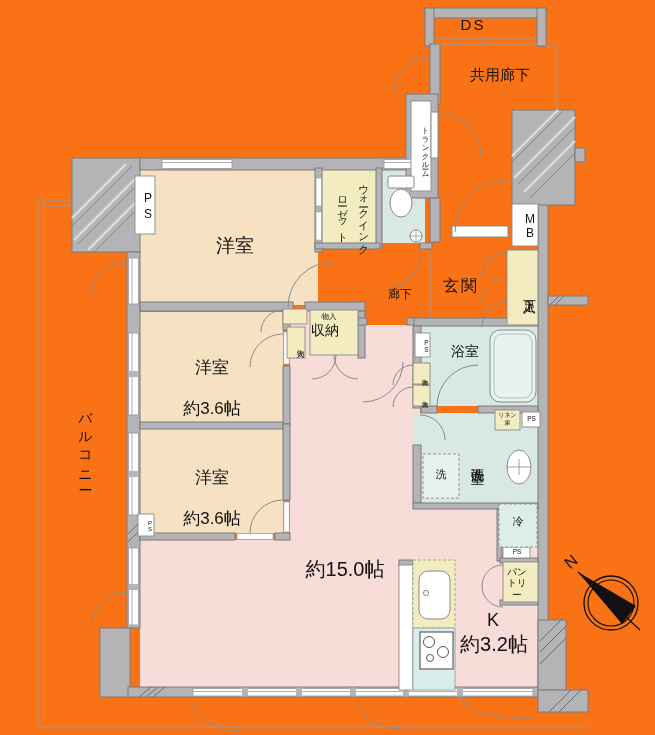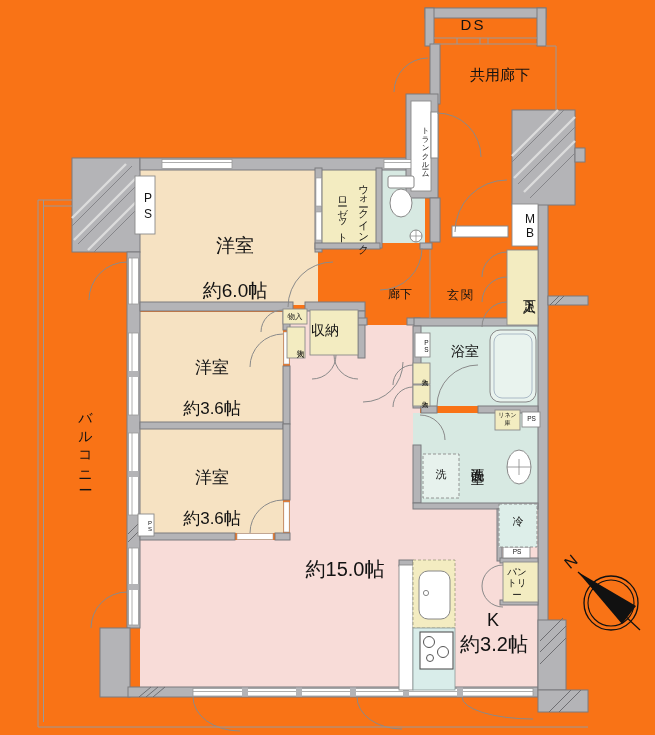--- a/index.html
+++ b/index.html
@@ -247,29 +247,28 @@
   </g>
 </svg>
 
 <div class="lbl" style="left:448px;top:16px;width:50px;font-size:15px;letter-spacing:2px;">DS</div>
 <div class="lbl" style="left:452px;top:66px;width:96px;font-size:15px;">共用廊下</div>
 <div class="lbl v" style="left:412px;top:105px;width:18px;height:86px;font-size:7.5px;">トランクルーム</div>
 <div class="lbl v" style="left:135px;top:181px;width:20px;height:52px;font-size:12px;letter-spacing:2px;">PS</div>
 
 <div class="lbl" style="left:160px;top:212px;width:150px;font-size:19px;">
   <span class="nm">洋室</span>
-  <span class="sz">約6.0帖</span>
 </div>
 
 <div class="lbl v" style="left:324px;top:174px;width:50px;height:78px;font-size:10.5px;line-height:2;">ウォークインクローゼット</div>
-<div class="lbl" style="left:282px;top:311.5px;width:26px;font-size:7.5px;">物入</div>
+<div class="lbl" style="left:282px;top:311.5px;width:26px;font-size:7.5px;padding-left:34px;">物入</div>
 <div class="lbl v" style="left:287px;top:330px;width:18px;height:28px;font-size:7.5px;">物入</div>
 <div class="lbl" style="left:311px;top:322px;width:28px;font-size:14px;">収納</div>
 <div class="lbl" style="left:382px;top:287px;width:36px;font-size:12px;">廊下</div>
-<div class="lbl" style="left:434px;top:288px;width:54px;font-size:12px;letter-spacing:2px;">玄関</div>
+<div class="lbl" style="left:434px;top:276px;width:54px;font-size:16px;letter-spacing:2px;">玄関</div>
 <div class="lbl v" style="left:513px;top:208px;width:24px;height:36px;font-size:12px;">MB</div>
 <div class="lbl v" style="left:509px;top:257px;width:28px;height:66px;font-size:13px;">下足入</div>
 
 <div class="lbl" style="left:146px;top:338px;width:132px;font-size:17px;">
   <span class="nm">洋室</span>
   <span class="sz">約3.6帖</span>
 </div>
 
 <div class="lbl v" style="left:416px;top:336px;width:14px;height:20px;font-size:6.5px;">PS</div>
 <div class="lbl" style="left:442px;top:343px;width:46px;font-size:14px;">浴室</div>

